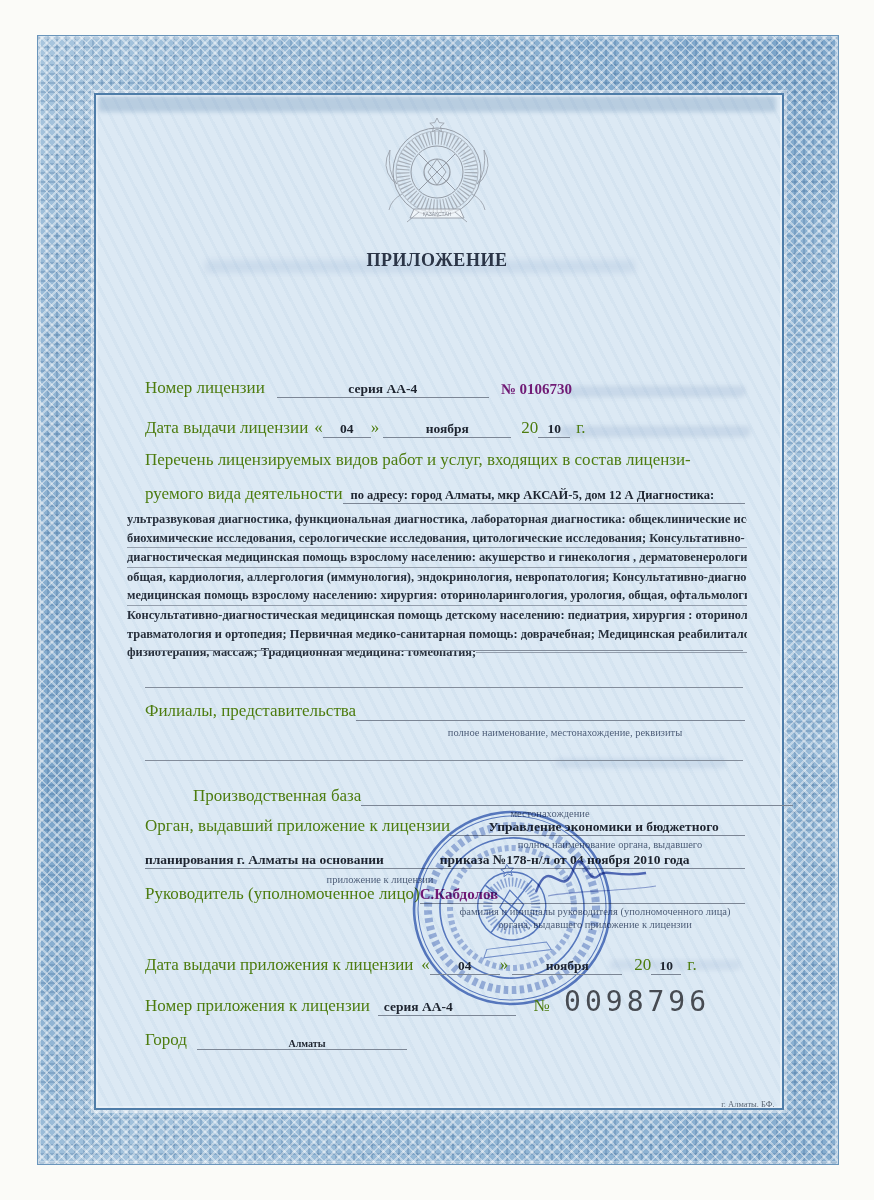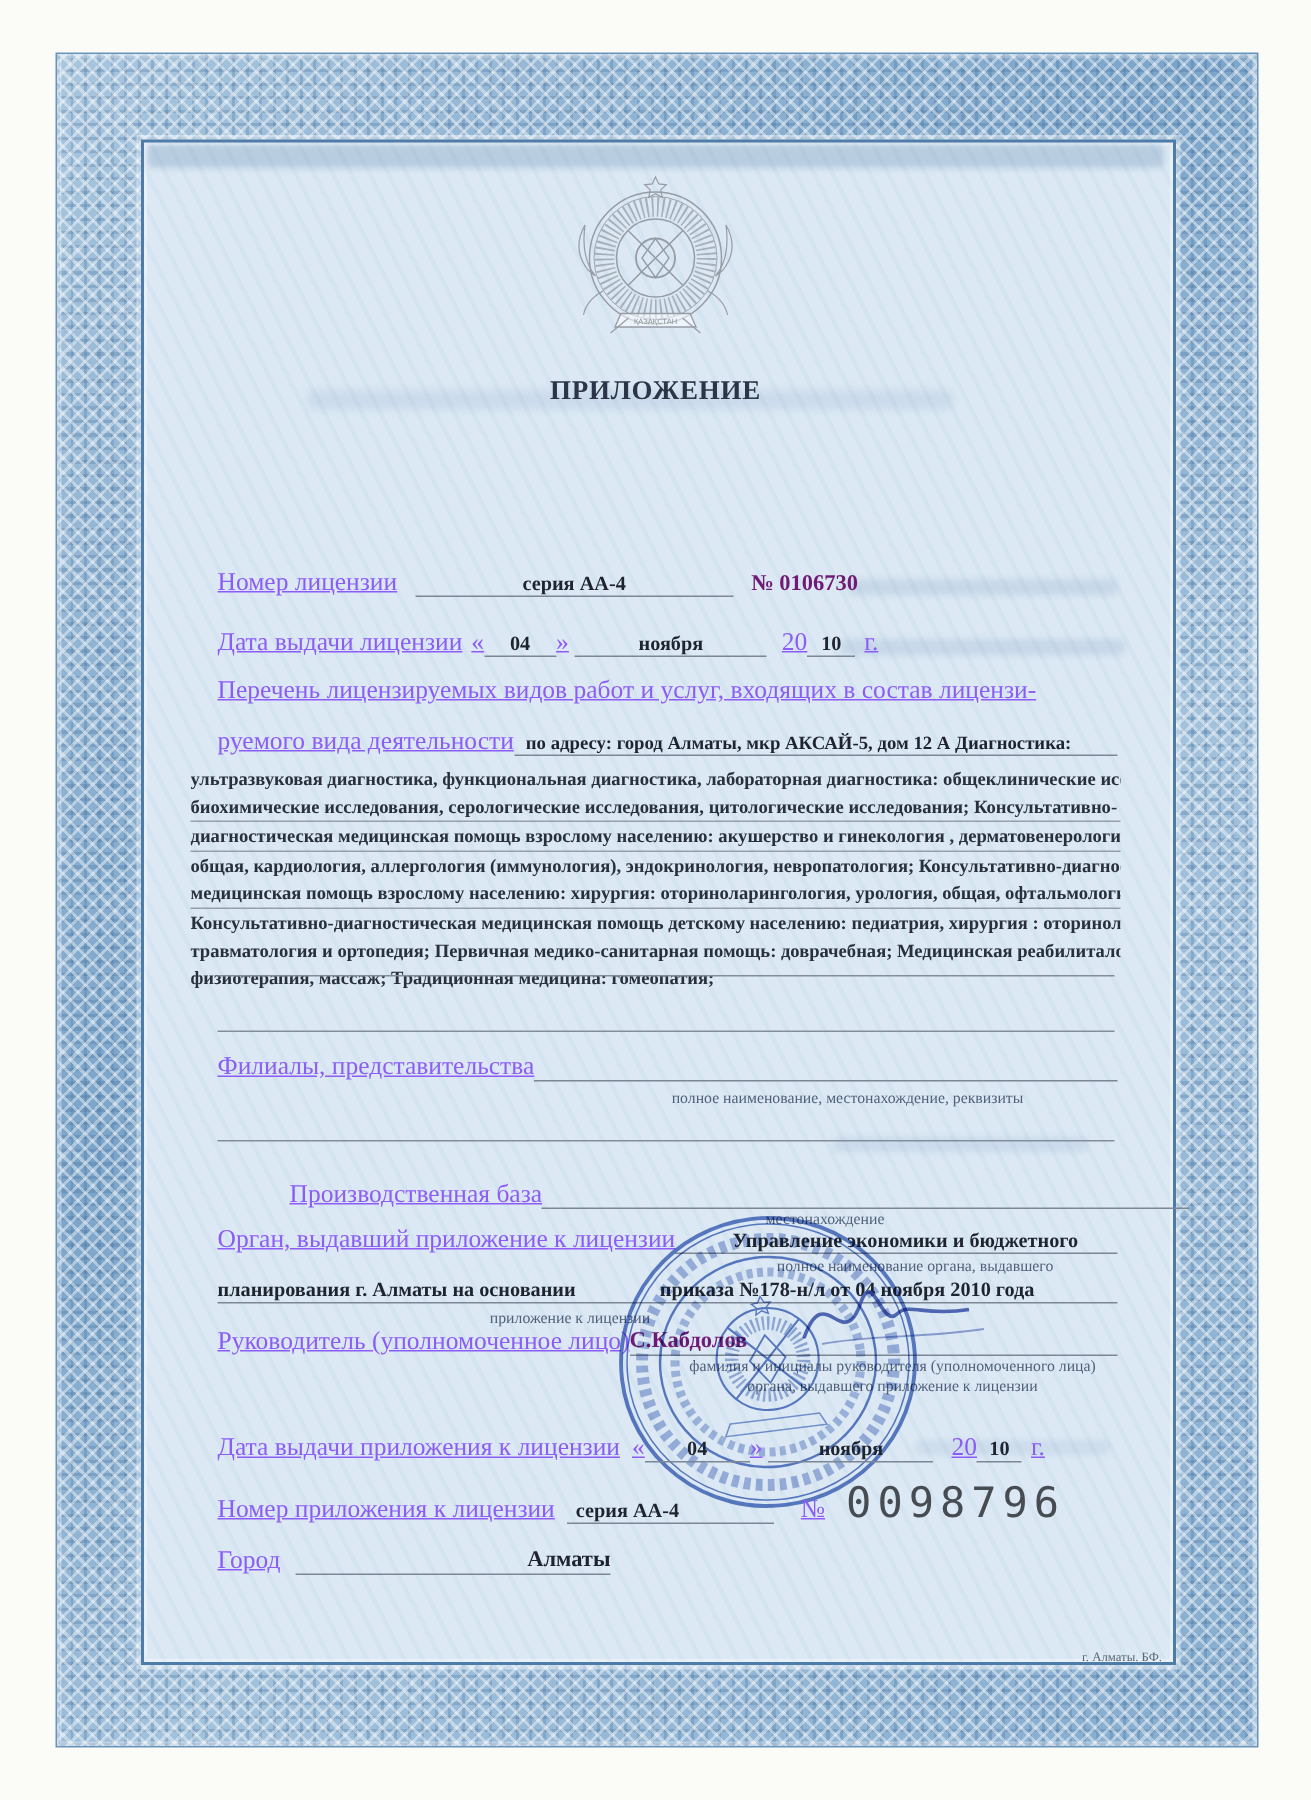--- a/index.html
+++ b/index.html
@@ -13,33 +13,33 @@
       repeating-linear-gradient(90deg, rgba(52,98,146,.22) 0 2px, rgba(52,98,146,0) 2px 9px),
       repeating-linear-gradient(0deg, rgba(52,98,146,.22) 0 2px, rgba(52,98,146,0) 2px 9px),
       linear-gradient(135deg,#a9c6de,#7ba4c9 40%,#a3c2dc 62%,#84abce);
     border:1px solid #6a95bb;box-shadow:inset 0 0 0 3px rgba(255,255,255,.35);}
   .inner{position:absolute;left:94px;top:93px;width:686px;height:1013px;background:#dce9f4;
     border:2px solid #4e7ca8;box-shadow:0 0 0 3px rgba(255,255,255,.45), inset 0 0 0 2px rgba(255,255,255,.35);
     background-image:repeating-linear-gradient(63deg, rgba(160,190,215,.12) 0 3px, rgba(255,255,255,0) 3px 11px);}
   .ghost{position:absolute;border-radius:4px;pointer-events:none;}
   
   .row{position:absolute;display:flex;align-items:flex-end;}
-  .lbl{font-size:17px;white-space:nowrap;color:#8b5cf6;text-decoration:underline;}
+  .lbl{font-size:17px;white-space:nowrap;color:#4d7c0f;}
   .fill{flex:1;border-bottom:1px solid #7c8695;min-width:0;text-align:center;}
   .useg{border-bottom:1px solid #7c8695;text-align:center;white-space:nowrap;}
   .val{font-weight:700;font-size:13.5px;color:#1e242f;white-space:nowrap;}
   .num{font-weight:700;font-size:15px;color:#701a75;white-space:nowrap;}
   .cap{position:absolute;font-size:10.5px;color:#50607a;text-align:center;white-space:nowrap;}
   .rule{position:absolute;border-top:1px solid #838d9b;}
   .title{position:absolute;left:0;width:874px;text-align:center;font-weight:700;font-size:18px;
          letter-spacing:.5px;color:#2b3547;}
   .svc{position:absolute;left:127px;width:620px;font-size:12.4px;font-weight:600;color:#28303c;line-height:18.6px;}
   .svc-line{white-space:nowrap;overflow:hidden;}
   .svc-line.rl{border-bottom:1px solid rgba(110,120,135,.65);}
-  .svc-last{display:flex;align-items:flex-start;flex-direction:column;}
+  .svc-last{display:flex;align-items:center;}
   .svc-last .tail{flex:1;border-bottom:1px solid rgba(110,120,135,.65);}
   .bigdigits{font-family:"DejaVu Sans Mono", monospace;font-size:28px;letter-spacing:4px;color:#474b52;
              font-weight:400;white-space:nowrap;line-height:1;}
   .footer-mark{position:absolute;left:688px;top:1099px;width:120px;font-size:8.5px;color:#5b6775;text-align:center;}
   .stamp{position:absolute;left:400px;top:806px;width:224px;height:204px;opacity:.8;mix-blend-mode:multiply;
          transform:rotate(-7deg);}
   .sig{position:absolute;left:528px;top:846px;width:150px;height:62px;}
   .emblem{position:absolute;left:377px;top:113px;width:120px;height:122px;}
 </style>
 </head>
@@ -192,18 +192,18 @@
 
   <div class="row" style="left:145px;top:988px;width:620px;">
     <span class="lbl">Номер приложения к лицензии</span>
     <span class="useg val" style="width:132px;margin-left:8px;text-align:left;padding-left:6px;">серия АА-4</span>
     <span class="lbl" style="margin-left:18px;">№</span>
     <span class="bigdigits" style="margin-left:14px;">0098796</span>
   </div>
 
   <div class="row" style="left:145px;top:1030px;width:300px;">
     <span class="lbl">Город</span>
-    <span class="useg val" style="width:200px;margin-left:10px;text-align:right;padding-left:10px;font-size:15px;">Алматы</span>
+    <span class="useg val" style="width:200px;margin-left:10px;text-align:center;padding-left:10px;font-size:10px;">Алматы</span>
   </div>
 
   <div class="footer-mark">г. Алматы. БФ.</div>
 
 </div>
 
 </body></html>

